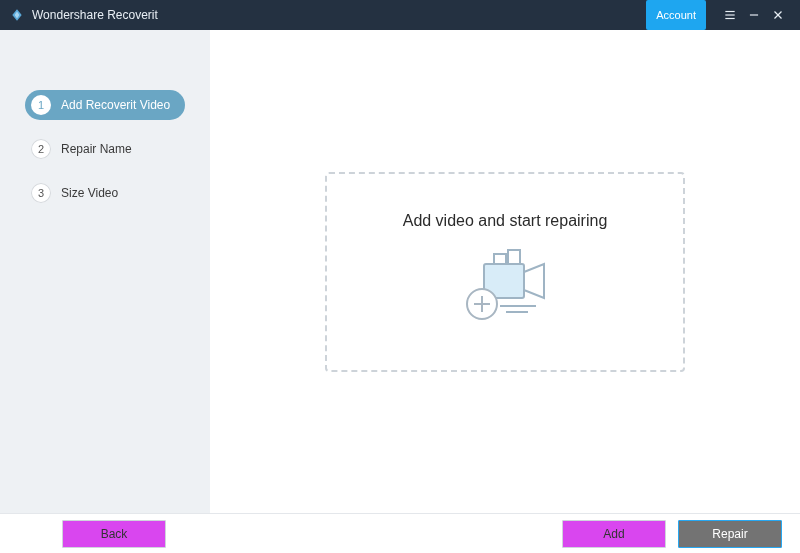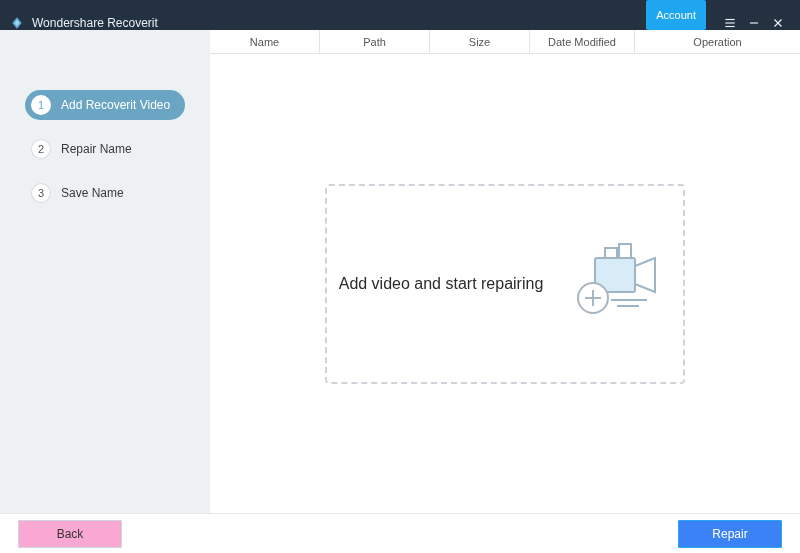--- a/index.html
+++ b/index.html
@@ -1,20 +1,20 @@
 <!DOCTYPE html>
 <html><head>
 <meta charset="utf-8">
 <style>
   * { box-sizing: border-box; margin: 0; padding: 0; font-family: -apple-system, "Segoe UI", Arial, sans-serif; }
   html, body { width: 800px; height: 553px; overflow: hidden; background: #fff; }
 
   .titlebar {
     height: 30px; background: #243141; color: #e8eef4;
-    display: flex; align-items: flex-end; padding: 0 10px;
+    display: flex; align-items: center; padding: 0 10px;
   }
   .titlebar .logo { width: 14px; height: 14px; margin-right: 8px; display: flex; align-items: center; justify-content: center; }
   .titlebar .title { font-size: 12px; flex: 1; }
   .titlebar .account-btn {
     background: #1ea6f0; color: #fff; font-size: 11px; padding: 9px 10px;
     border-radius: 2px; border: none; cursor: pointer; margin-right: 12px;
   }
   .titlebar .tb-icon { width: 24px; display: flex; align-items: center; justify-content: center; cursor: pointer; color: #e8eef4; }
   .titlebar .tb-icon svg { width: 14px; height: 14px; }
 
@@ -54,35 +54,35 @@
   .columns > div:last-child { border-right: none; }
   .col-name { width: 110px; }
   .col-path { width: 110px; }
   .col-size { width: 100px; }
   .col-date { width: 105px; }
   .col-op   { flex: 1; }
 
   .dropzone-wrap { flex: 1; display: flex; align-items: center; justify-content: center; }
   .dropzone {
     width: 360px; height: 200px; border: 2px dashed #cdd3d9; border-radius: 4px;
-    display: flex; flex-direction: row; align-items: center; justify-content: center;
+    display: flex; flex-direction: column; align-items: center; justify-content: center;
     gap: 18px; cursor: pointer;
   }
   .dz-text { font-size: 16px; color: #2b2b2b; }
 
   .footer {
     height: 40px; border-top: 1px solid #e4e7eb; display: flex; align-items: center;
     padding: 0 18px;
   }
   .footer .spacer { flex: 1; }
   .btn {
-    height: 28px; min-width: 104px; border: 1px solid #cfd5db; background: #f9a8d4; color: #333;
-    font-size: 12px; cursor: pointer; border-radius: 1px;
+    height: 28px; min-width: 104px; border: 1px solid #cfd5db; background: #d946ef; color: #333;
+    font-size: 12px; cursor: pointer; border-radius: 1px; margin-left: 44px;
   }
-  .btn.primary { background: #3b82f6; border-color: #27a8f2; color: #fff; }
+  .btn.primary { background: #737373; border-color: #27a8f2; color: #fff; }
   .btn + .btn { margin-left: 12px; }
 </style>
 </head>
 <body>
 
 <div class="titlebar">
   <span class="logo">
     <svg viewBox="0 0 24 24">
         <path fill="#5aa8d8" d="M12 2 L20 12 L12 22 L4 12 Z"></path>
         <path fill="#a6d4ef" d="M12 6 L16 12 L12 18 L8 12 Z"></path>
@@ -116,32 +116,25 @@
     <div class="step active">
       <span class="num">1</span>
       <span>Add Recoverit Video</span>
     </div>
     <div class="step">
       <span class="num">2</span>
       <span>Repair Name</span>
     </div>
     <div class="step">
       <span class="num">3</span>
-      <span>Save Name</span>
+      <span>Size Video</span>
     </div>
   </div>
 
   <div class="main">
-    <div class="columns">
-      <div class="col-name">Name</div>
-      <div class="col-path">Path</div>
-      <div class="col-size">Size</div>
-      <div class="col-date">Date Modified</div>
-      <div class="col-op">Operation</div>
-    </div>
 
     <div class="dropzone-wrap">
       <div class="dropzone">
         <div class="dz-text">Add video and start repairing</div>
         <span>
           <svg width="110" height="80" viewBox="0 0 110 80">
             <rect x="34" y="16" width="40" height="34" rx="2" fill="#d8ecf8" stroke="#9fb4c4" stroke-width="2"></rect>
             <path d="M74 24 L94 16 L94 50 L74 42 Z" fill="none" stroke="#9fb4c4" stroke-width="2"></path>
             <rect x="44" y="6" width="12" height="10" fill="none" stroke="#9fb4c4" stroke-width="2"></rect>
             <rect x="58" y="2" width="12" height="14" fill="none" stroke="#9fb4c4" stroke-width="2"></rect>
@@ -154,14 +147,15 @@
         </span>
       </div>
     </div>
   </div>
 
 </div>
 
 <div class="footer">
   <button class="btn">Back</button>
   <span class="spacer"></span>
+  <button class="btn">Add</button>
   <button class="btn primary">Repair</button>
 </div>
 
 </body></html>

